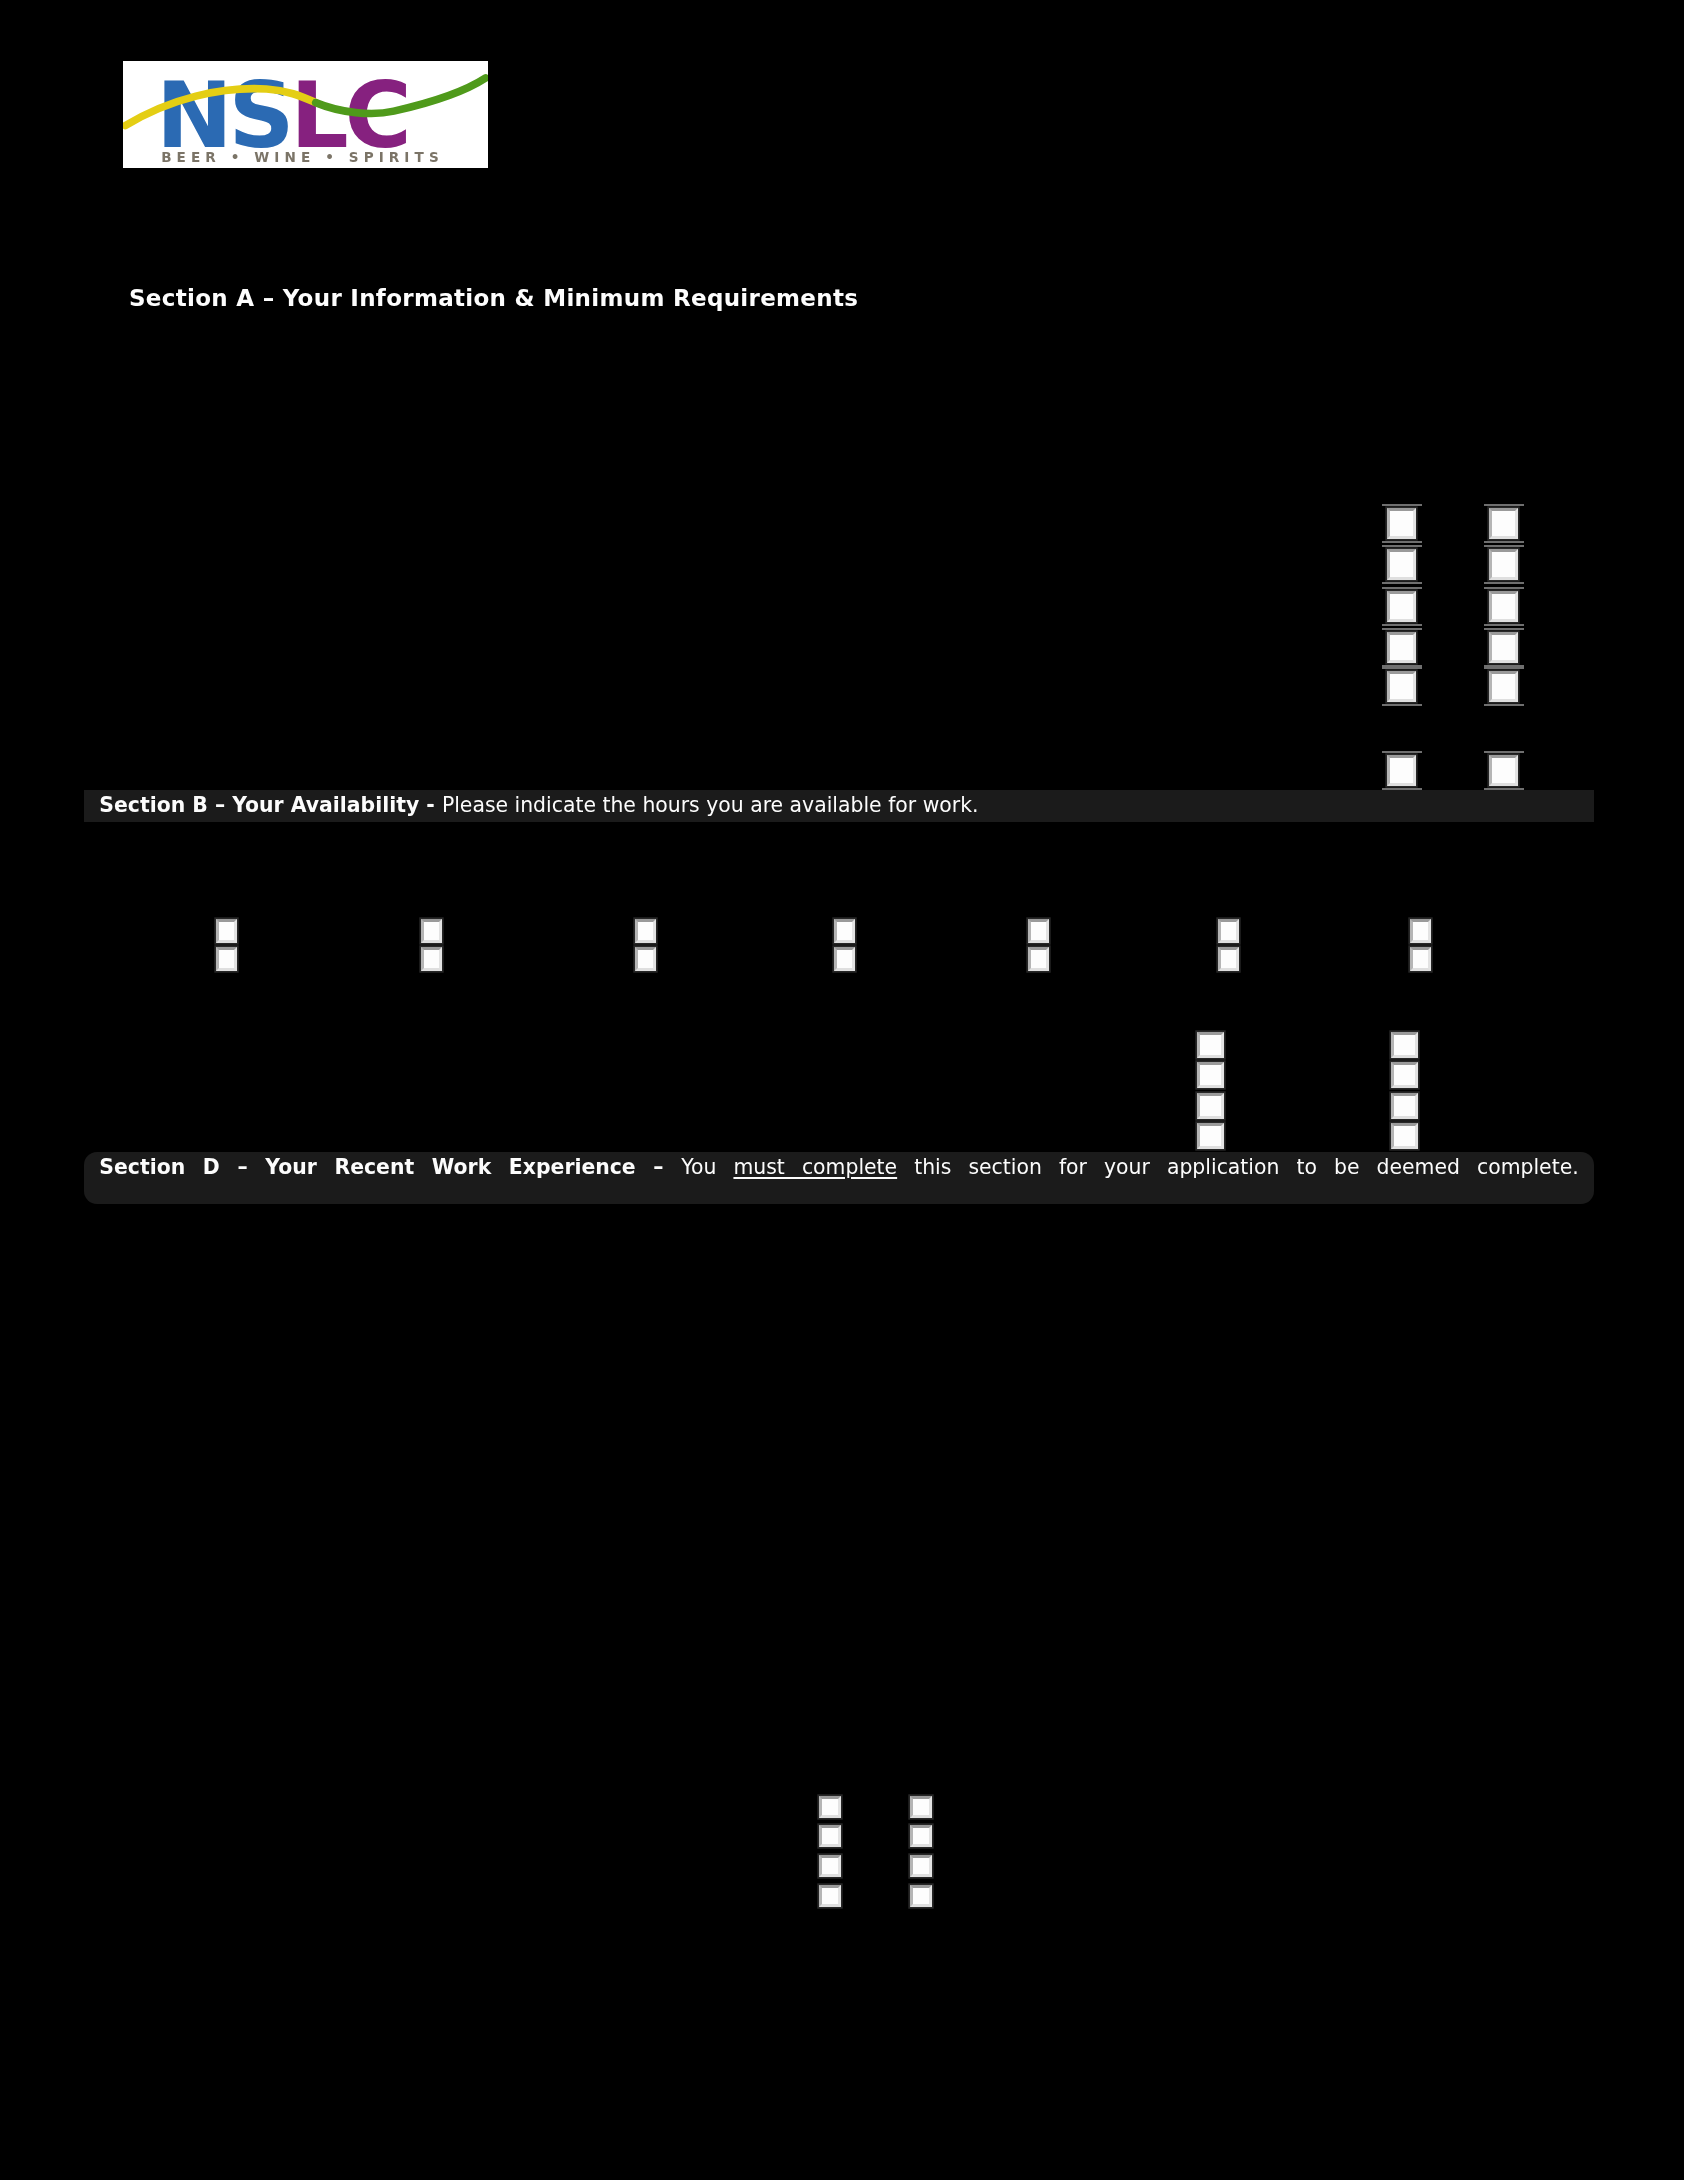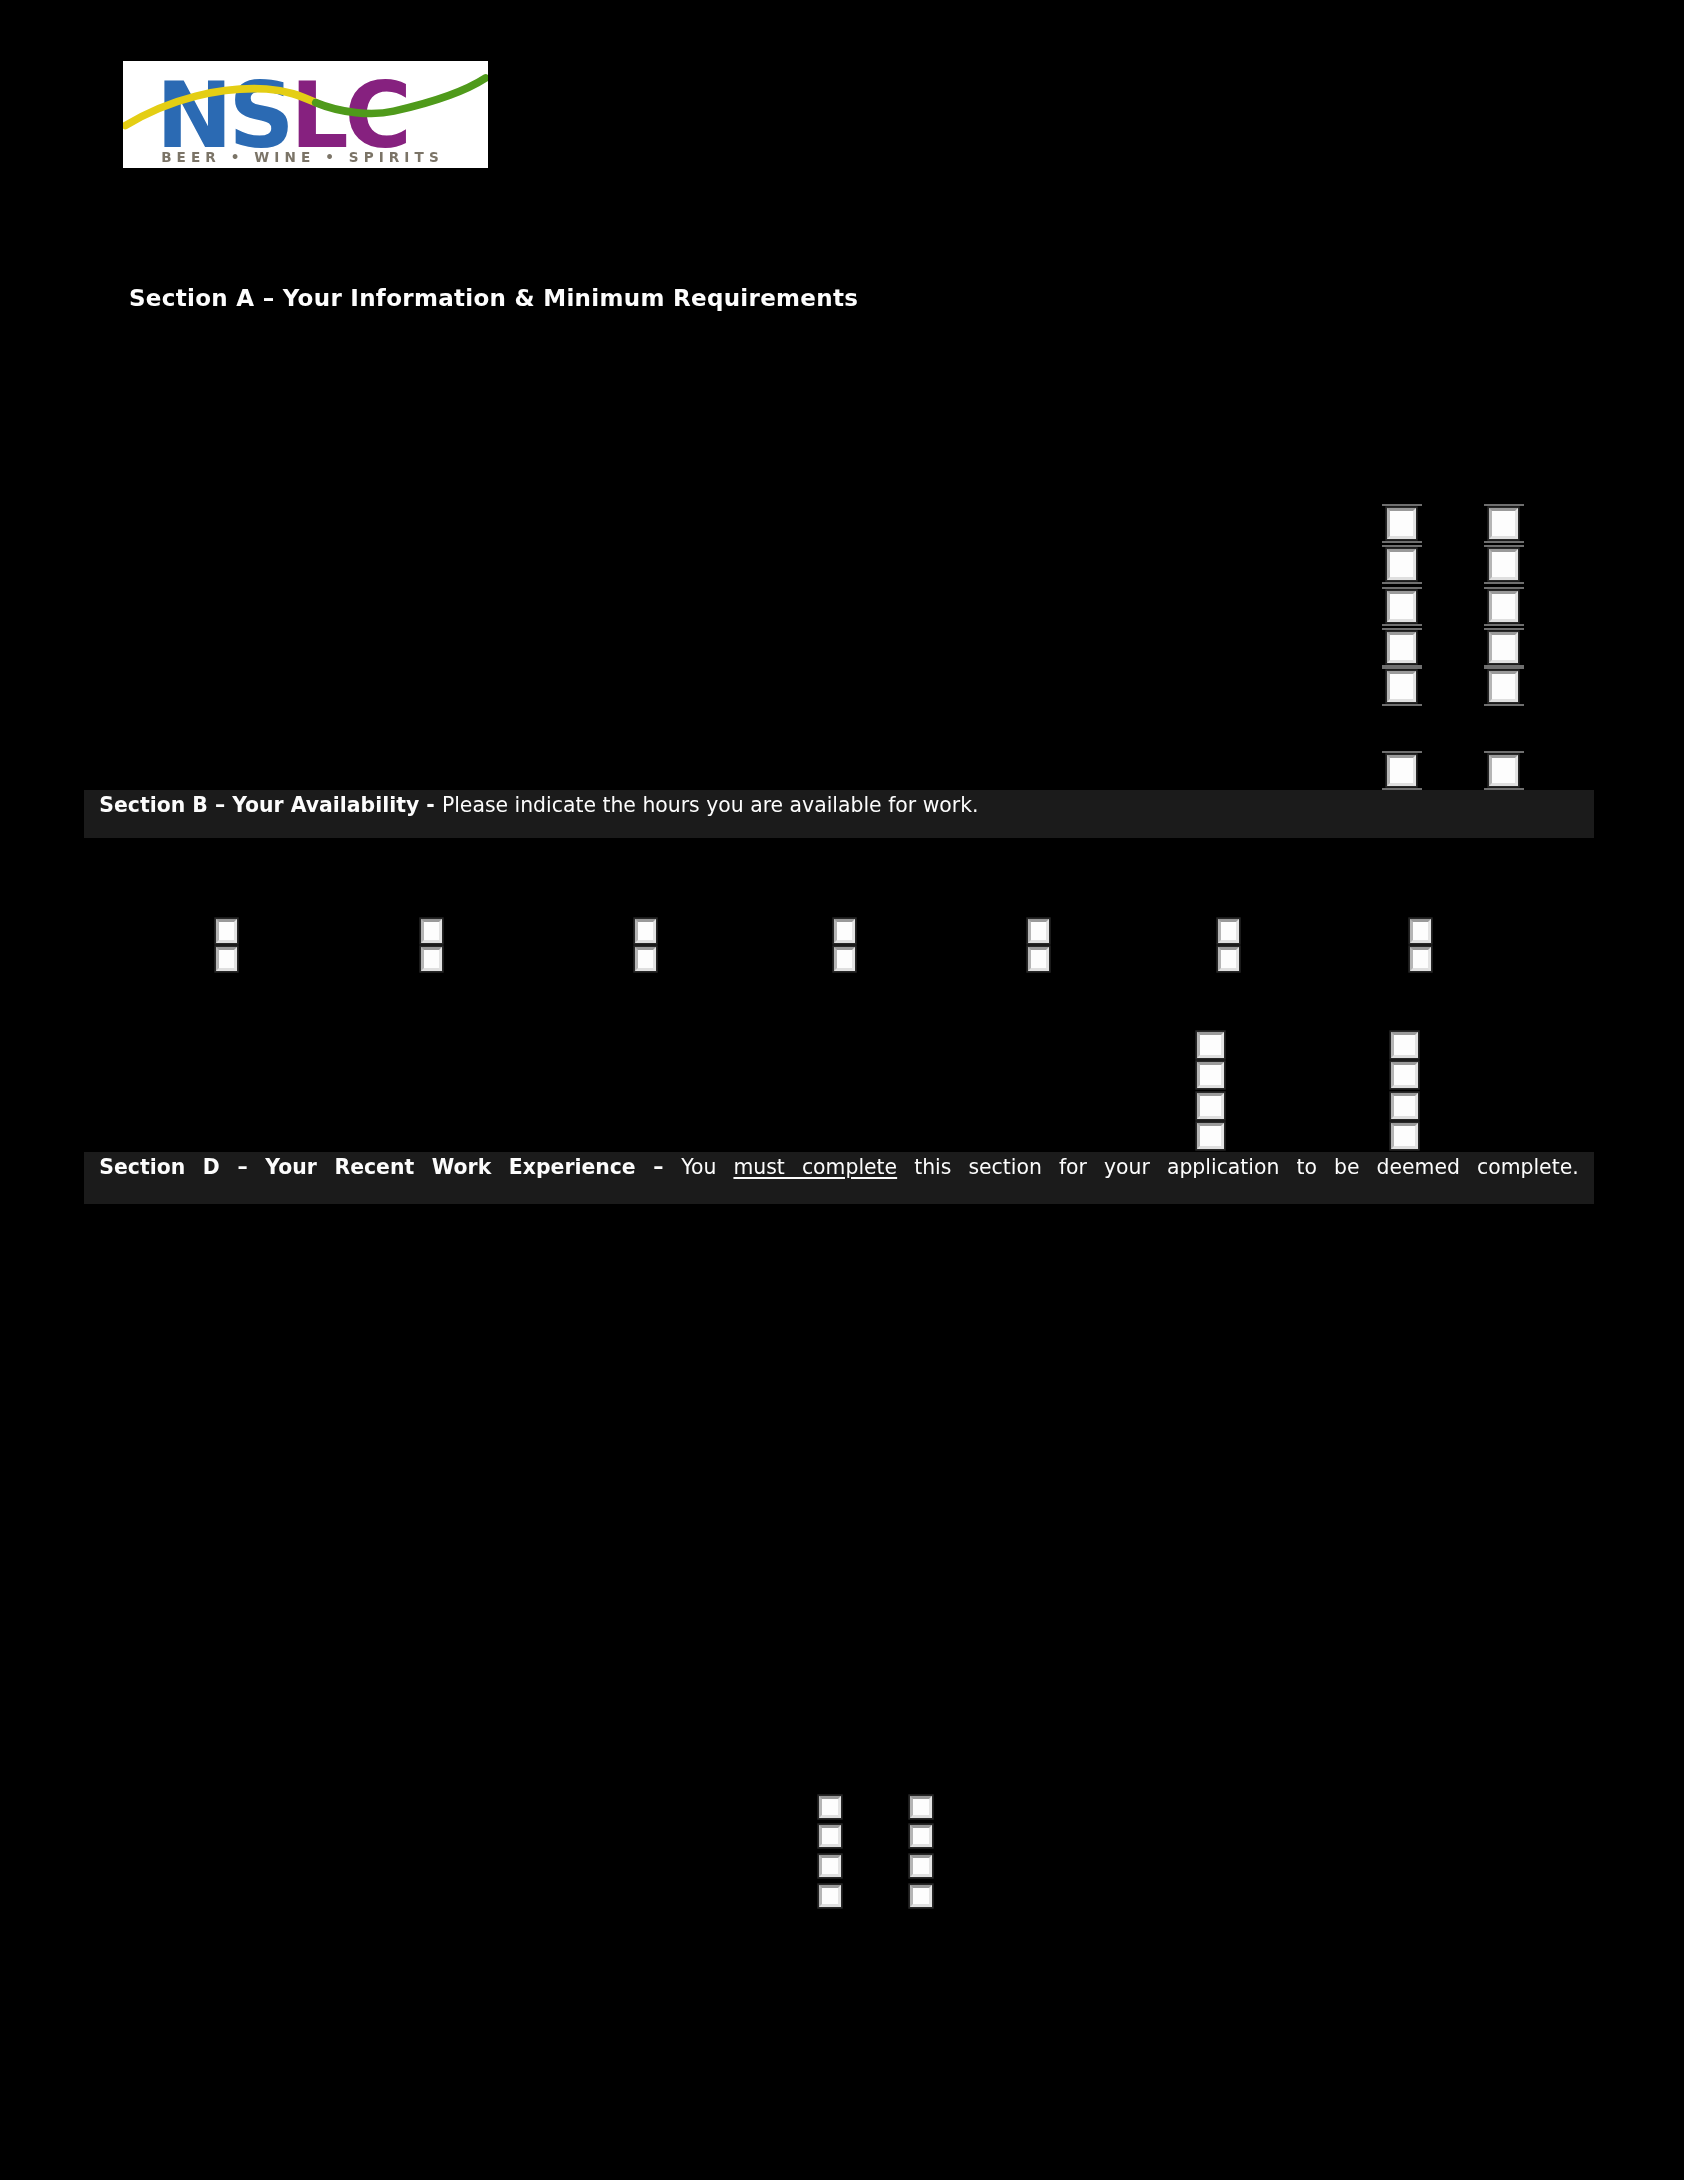--- a/index.html
+++ b/index.html
@@ -10,23 +10,23 @@
   #logo{position:absolute;left:123px;top:61px;width:365px;height:107px;background:#ffffff;}
   #logo svg{display:block;}
 
   
   #title-a{position:absolute;left:99px;top:285px;font-size:23px;font-weight:bold;
            color:#fdfdfd;letter-spacing:0.3px;white-space:nowrap;margin-left:30px;}
 
   
   .bar{position:absolute;left:84px;width:1510px;background:#1b1b1b;color:#fcfcfc;
        box-sizing:border-box;}
-  #bar-b{top:790px;height:48px;font-size:20.4px;line-height:31.5px;padding-left:15.3px;white-space:nowrap;}
+  #bar-b{top:790px;height:32px;font-size:20.4px;line-height:31.5px;padding-left:15.3px;white-space:nowrap;}
   #bar-c{top:1002px;height:31px;font-size:20.4px;line-height:31px;padding-left:15.3px;white-space:nowrap;}
-  #bar-d{top:1152px;height:52px;font-size:20.4px;line-height:24px;padding:2.6px 15.3px 0 15.3px;}
+  #bar-d{top:1152px;height:52px;font-size:20.4px;line-height:24px;padding:2.6px 15.3px 0 15.3px;border-radius:13px;}
   .bar b{font-weight:bold;}
   .jline{text-align:justify;text-align-last:justify;}
   .u{text-decoration:underline;text-underline-offset:2.6px;}
 
   
   .cb{position:absolute;box-sizing:border-box;background:#fdfdfd;border:3.4px solid;
       border-color:#9a9a9a #e3e3e3 #dfdfdf #b5b5b5;box-shadow:0 0 0 1.7px #272727;}
   
   .hl::before,.hl::after{content:"";position:absolute;left:-8.5px;right:-8.5px;height:1.7px;background:#6f6f6f;}
   .hl::before{top:-6.8px;}

